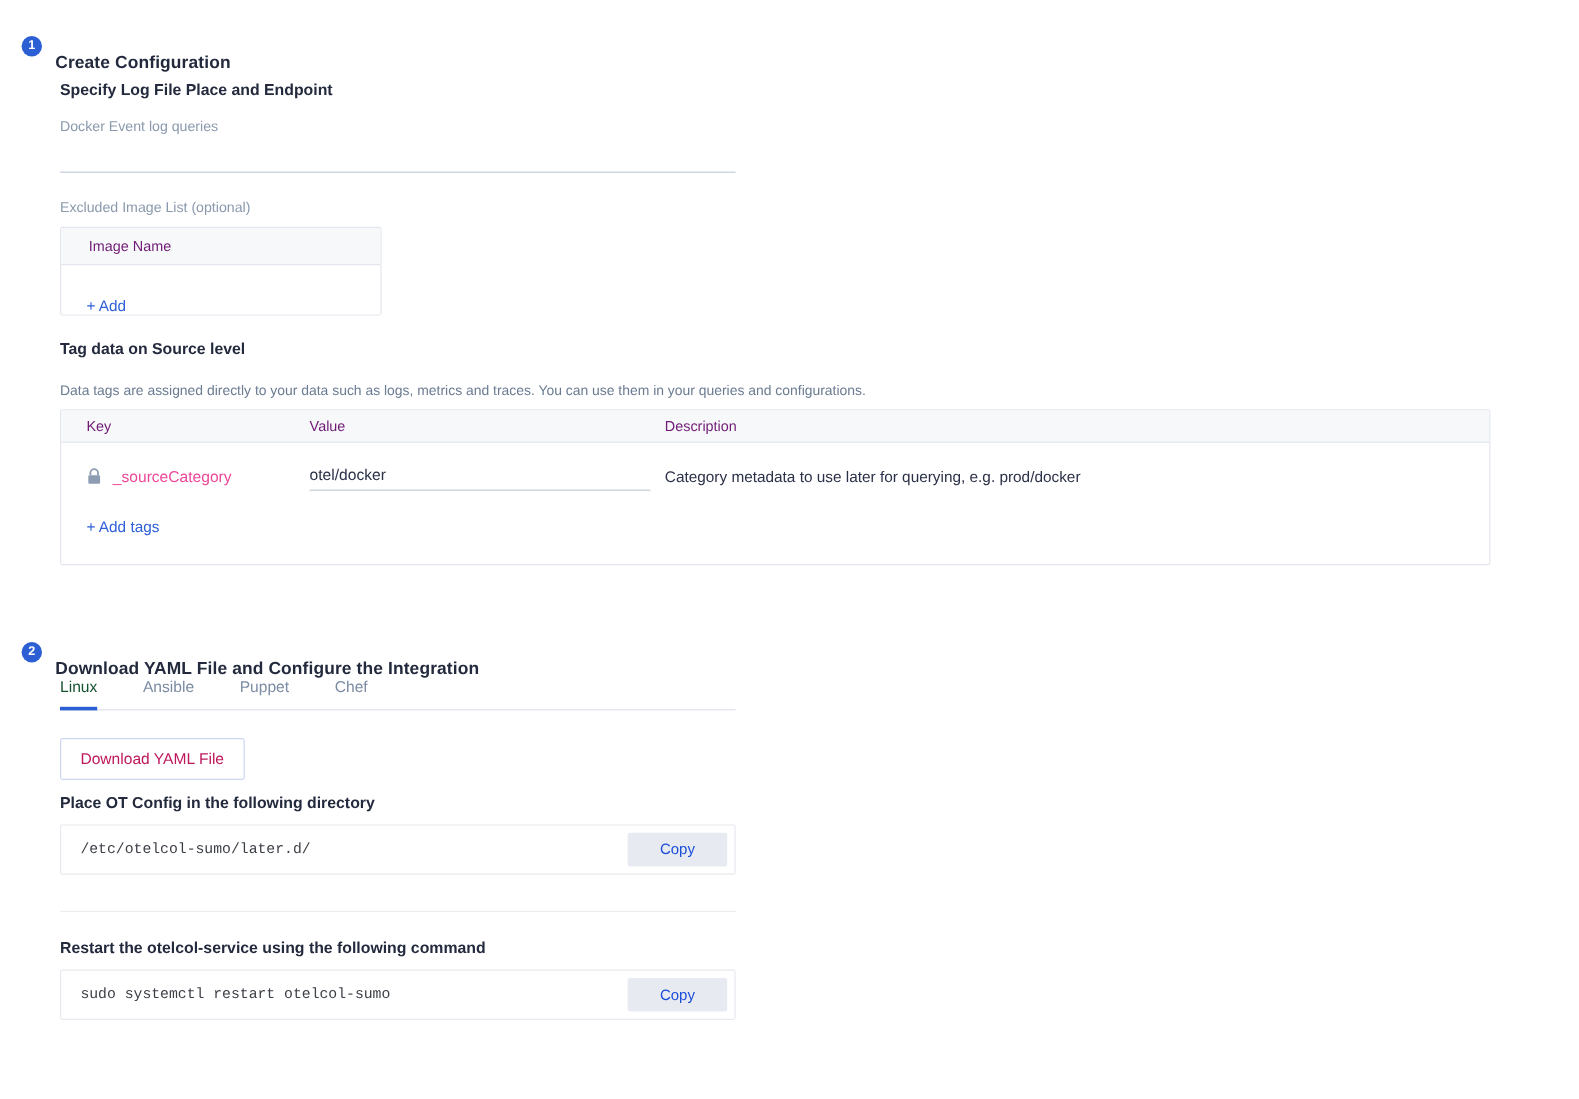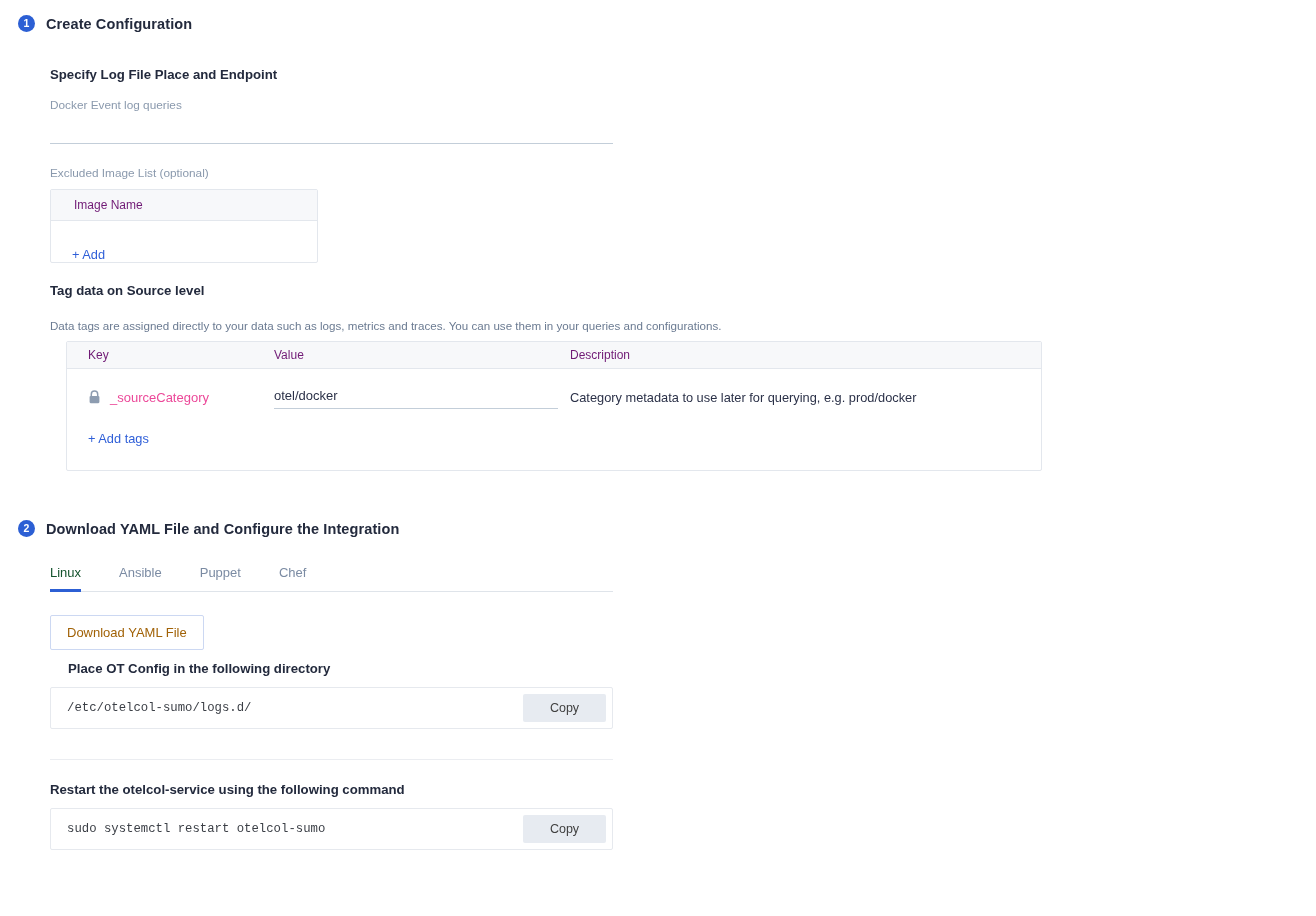--- a/index.html
+++ b/index.html
@@ -43,20 +43,21 @@
     align-items: center;
     justify-content: center;
     flex: 0 0 auto;
     line-height: 1;
   }
   .step-title {
     font-size: 14.5px;
     font-weight: bold;
     color: #232a3d;
     letter-spacing: .1px;
+    margin-top: 30px;
   }
 
   
   .section-title {
     font-size: 13.2px;
     font-weight: bold;
     color: #232a3d;
   }
   .field-label {
     font-size: 11.8px;
@@ -133,21 +134,21 @@
   .tab.active {
     color: #14532d;
     font-weight: normal;
     border-bottom-color: #2c5fd4;
   }
 
   
   .btn-outline-disabled {
     border: 1px solid #ccd8f2;
     background: #ffffff;
-    color: #a16207;
+    color: #be185d;
     font-size: 13px;
     font-family: "Liberation Sans", sans-serif;
     border-radius: 2px;
     padding: 9px 16px;
     cursor: default;
   }
 
   
   .code-block {
     border: 1px solid #e6e9ee;
@@ -162,21 +163,21 @@
     font-family: "Liberation Mono", "DejaVu Sans Mono", monospace;
     font-size: 12.3px;
     color: #3b3f46;
     display: flex;
     align-items: center;
     padding-left: 16px;
     white-space: pre;
   }
   .copy-btn {
     background: #e7ebf1;
-    color: #404040;
+    color: #1d4ed8;
     font-size: 12.5px;
     font-family: "Liberation Sans", sans-serif;
     border: none;
     width: 83px;
     margin: 6px 6px 6px 0;
     border-radius: 2px;
     cursor: pointer;
   }
   .divider {
     border-top: 1px solid #ebedf1;
@@ -207,21 +208,21 @@
   </div>
   <div style="height:41px;display:flex;align-items:flex-end;padding-left:21px;">
     <button class="link-btn">+ Add</button>
   </div>
 </div>
 
 <div class="section-title" style="position:absolute;left:50px;top:283px;">Tag data on Source level</div>
 
 <div class="muted-desc" style="position:absolute;left:50px;top:319px;">Data tags are assigned directly to your data such as logs, metrics and traces. You can use them in your queries and configurations.</div>
 
-<div class="tbl" style="position:absolute;left:66px;top:341px;width:976px;height:130px;">
+<div class="tbl" style="position:absolute;left:50px;top:341px;width:1192px;height:130px;">
   <div class="tbl-head" style="height:27px;">
     <span class="th" style="padding-left:21px;width:207px;">Key</span>
     <span class="th" style="width:296px;">Value</span>
     <span class="th">Description</span>
   </div>
 
   <div style="display:flex;align-items:center;height:56px;">
     <div style="display:flex;align-items:center;gap:9px;padding-left:21px;width:207px;">
       <span class="lock-icon">
         <svg width="13" height="14" viewBox="0 0 13 14" xmlns="http://www.w3.org/2000/svg">
@@ -259,24 +260,24 @@
   <div class="tab">
     <span>Puppet</span>
   </div>
   <div class="tab">
     <span>Chef</span>
   </div>
 </div>
 
 <button class="btn-outline-disabled" style="position:absolute;left:50px;top:615px;" disabled="">Download YAML File</button>
 
-<div class="section-title" style="position:absolute;left:50px;top:661px;margin-left:18px;">Place OT Config in the following directory</div>
+<div class="section-title" style="position:absolute;left:50px;top:661px;">Place OT Config in the following directory</div>
 
 <div class="code-block" style="position:absolute;left:50px;top:687px;width:563px;">
-  <span class="code-text">/etc/otelcol-sumo/logs.d/</span>
+  <span class="code-text">/etc/otelcol-sumo/later.d/</span>
   <button class="copy-btn">Copy</button>
 </div>
 
 <div class="divider" style="position:absolute;left:50px;top:759px;width:563px;"></div>
 
 <div class="section-title" style="position:absolute;left:50px;top:782px;">Restart the otelcol-service using the following command</div>
 
 <div class="code-block" style="position:absolute;left:50px;top:808px;width:563px;">
   <span class="code-text">sudo systemctl restart otelcol-sumo</span>
   <button class="copy-btn">Copy</button>

